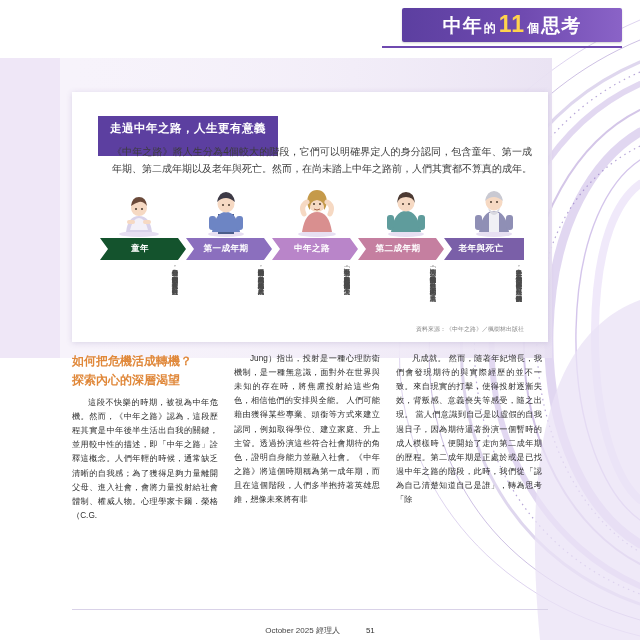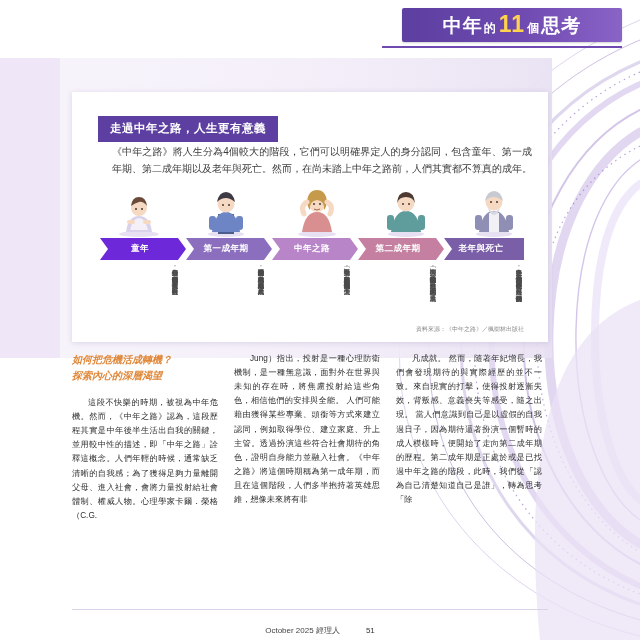--- a/index.html
+++ b/index.html
@@ -77,21 +77,21 @@
     box-shadow: 0 1px 6px rgba(90,70,140,.18);
   }
   .card-title {
     position: absolute;
     left: 26px;
     top: 24px;
     background: #5c3fa0;
     color: #fff;
     font-size: 11.5px;
     font-weight: bold;
-    padding: 5px 12px 6px 12px;
+    padding: 5px 12px 20px 12px;
     letter-spacing: .5px;
   }
   .card-lead {
     position: absolute;
     left: 32px;
     top: 52px;
     width: 420px;
     font-size: 10px;
     line-height: 1.65;
     color: #3b3b3b;
@@ -169,24 +169,23 @@
     top: 352px;
     width: 476px;
     height: 248px;
   }
   .subhead {
     position: absolute;
     left: 0;
     top: 0;
     width: 140px;
     color: #e0883a;
-    font-size: 10px;
+    font-size: 12px;
     font-weight: bold;
     line-height: 1.6;
-    font-style: italic;
   }
   .subhead .l2 { color: #e0883a; font-weight: bold; }
   .col-text {
     position: absolute;
     font-size: 8.2px;
     line-height: 1.72;
     color: #2f2f2f;
     text-align: justify;
     width: 146px;
   }
@@ -336,21 +335,21 @@
           <path d="M22 28 q6 7 12 0 q-2 7 -6 7 q-4 0 -6 -7z" fill="#d8d8e0"></path>
           <circle cx="25" cy="22" r="1" fill="#4a3a2e"></circle>
           <circle cx="31" cy="22" r="1" fill="#4a3a2e"></circle>
           <rect x="9" y="35" width="7" height="15" rx="3" fill="#8f8fb5"></rect>
           <rect x="40" y="35" width="7" height="15" rx="3" fill="#8f8fb5"></rect>
         </svg>
       </div>
     </div>
 
     <div class="arrows">
-      <div class="arrow" style="left:0px;width:86px;background:#6d28d9;clip-path:polygon(0 0, 78px 0, 86px 50%, 78px 100%, 0 100%, 8px 50%);">
+      <div class="arrow" style="left:0px;width:86px;background:#14532d;clip-path:polygon(0 0, 78px 0, 86px 50%, 78px 100%, 0 100%, 8px 50%);">
         <span class="lbl">童年</span>
       </div>
       <div class="arrow" style="left:172px;width:86px;background:#b985c9;clip-path:polygon(0 0, 78px 0, 86px 50%, 78px 100%, 0 100%, 8px 50%);">
         <span class="lbl">中年之路</span>
       </div>
       <div class="arrow" style="left:86px;width:86px;background:#8b6fbe;clip-path:polygon(0 0, 78px 0, 86px 50%, 78px 100%, 0 100%, 8px 50%);">
         <span class="lbl">第一成年期</span>
       </div>
       <div class="arrow" style="left:344px;width:80px;background:#7a5fa8;clip-path:polygon(0 0, 80px 0, 80px 100%, 0 100%, 8px 50%);">
         <span class="lbl">老年與死亡</span>

